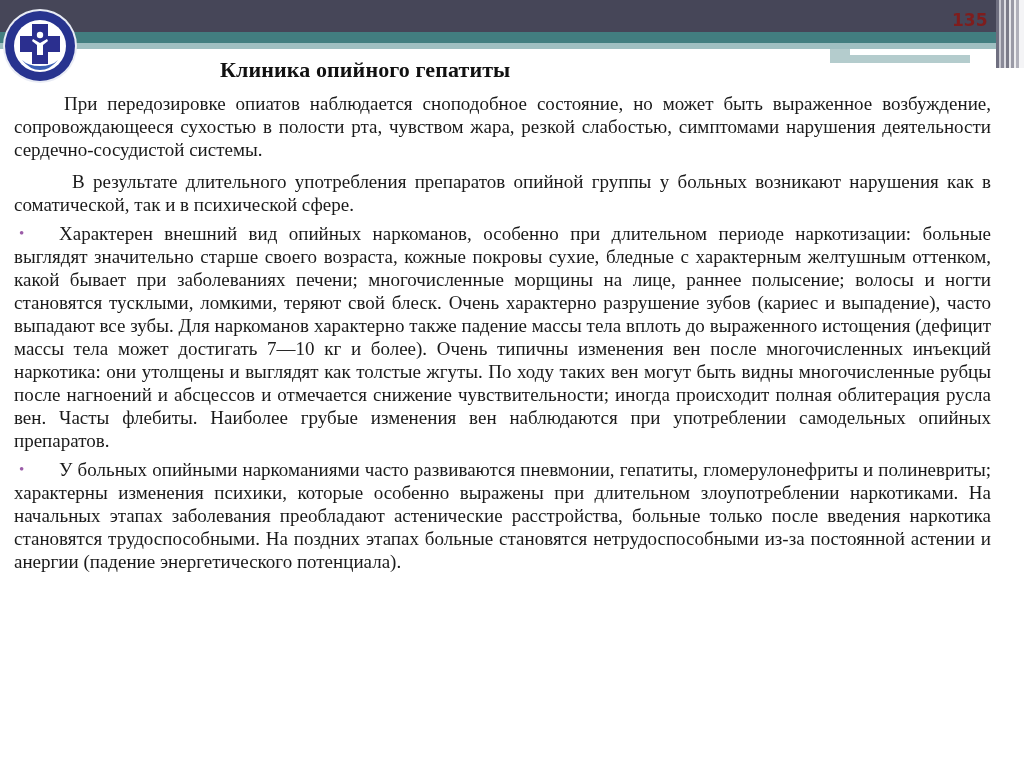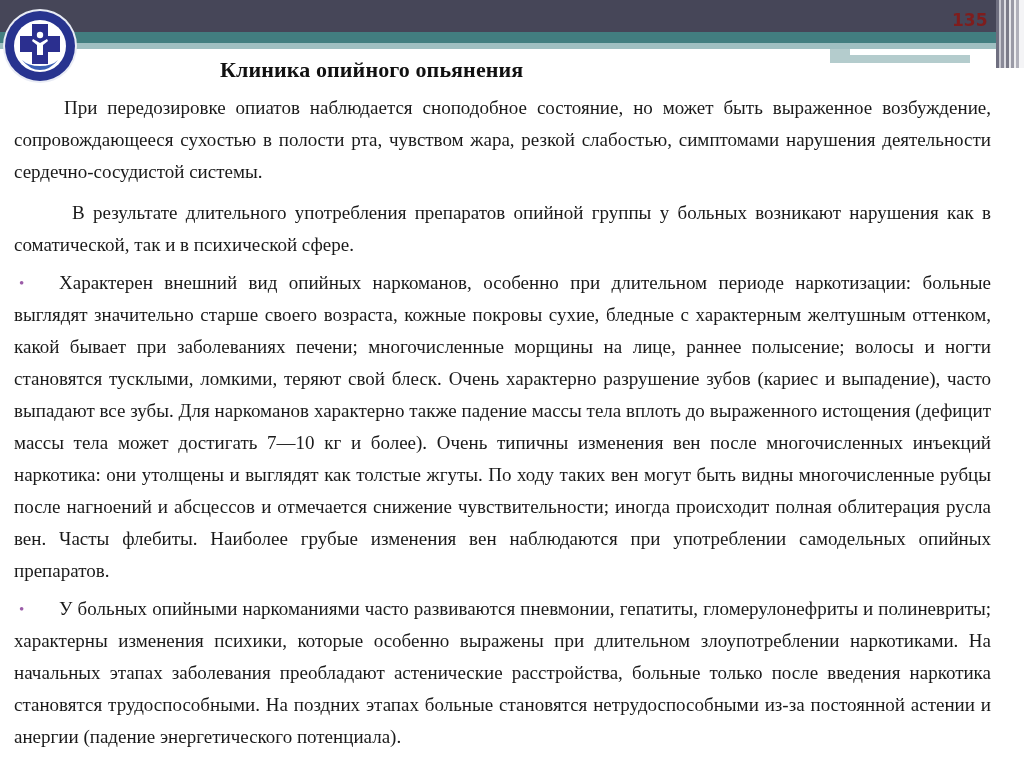--- a/index.html
+++ b/index.html
@@ -41,21 +41,21 @@
   .logo {
     position:absolute; left:2px; top:8px; width:76px; height:76px;
   }
   .title {
     position:absolute; left:220px; top:57px;
     font-size:22px; font-weight:bold; color:#111;
     letter-spacing:0.1px;
   }
   .content {
     position:absolute; left:14px; top:92px; width:977px;
-    font-size:19px; line-height:32px; text-align:justify;
+    font-size:19px; line-height:23px; text-align:justify;
   }
   .para { margin:0 0 9px 0; text-indent:50px; }
   .para.p2 { text-indent:58px; margin-bottom:6px; }
   .bullet-para { margin:0 0 6px 0; position:relative; text-indent:45px; }
   .bullet {
     position:absolute; left:5px; top:0;
     color:#9b5ca8; font-size:15px; text-indent:0;
   }
 </style>
 </head>
@@ -86,21 +86,21 @@
   <svg class="logo" viewBox="0 0 76 76">
     <circle cx="38" cy="38" r="37" fill="#e9ecf5"></circle>
     <circle cx="38" cy="38" r="35" fill="#27338f"></circle>
     <circle cx="38" cy="38" r="26" fill="#ffffff"></circle>
     <path d="M30 16 h16 v12 h12 v16 h-12 v12 h-16 v-12 h-12 v-16 h12 z" fill="#2b2f8f"></path>
     <circle cx="38" cy="27" r="3.2" fill="#ffffff"></circle>
     <path d="M31 31 l7 4 l7 -4 l1 2 l-5 4 v10 l-3 0 l0 -6 l0 6 l-3 0 v-10 l-5 -4 z" fill="#ffffff"></path>
     <path d="M20 52 q8 10 18 10 q10 0 18 -10 q-6 6 -18 6 q-12 0 -18 -6z" fill="#3a5fb5"></path>
   </svg>
 
-  <div class="title">Клиника опийного опьянения</div>
+  <div class="title">Клиника опийного гепатиты</div>
 
   <div class="content">
     <p class="para">При передозировке опиатов наблюдается сноподобное состояние, но может быть выраженное возбуждение, сопровождающееся сухостью в полости рта, чувством жара, резкой слабостью, симптомами нарушения деятельности сердечно-сосудистой системы.</p>
     <p class="para p2">В результате длительного употребления препаратов опийной группы у больных возникают нарушения как в соматической, так и в психической сфере.</p>
     <div class="bullet-para">
       <span class="bullet">•</span>
       <span>Характерен внешний вид опийных наркоманов, особенно при длительном периоде наркотизации: больные выглядят значительно старше своего возраста, кожные покровы сухие, бледные с характерным желтушным оттенком, какой бывает при заболеваниях печени; многочисленные морщины на лице, раннее полысение; волосы и ногти становятся тусклыми, ломкими, теряют свой блеск. Очень характерно разрушение зубов (кариес и выпадение), часто выпадают все зубы. Для наркоманов характерно также падение массы тела вплоть до выраженного истощения (дефицит массы тела может достигать 7—10 кг и более). Очень типичны изменения вен после многочисленных инъекций наркотика: они утолщены и выглядят как толстые жгуты. По ходу таких вен могут быть видны многочисленные рубцы после нагноений и абсцессов и отмечается снижение чувствительности; иногда происходит полная облитерация русла вен. Часты флебиты. Наиболее грубые изменения вен наблюдаются при употреблении самодельных опийных препаратов.</span>
     </div>
     <div class="bullet-para">
       <span class="bullet">•</span>

